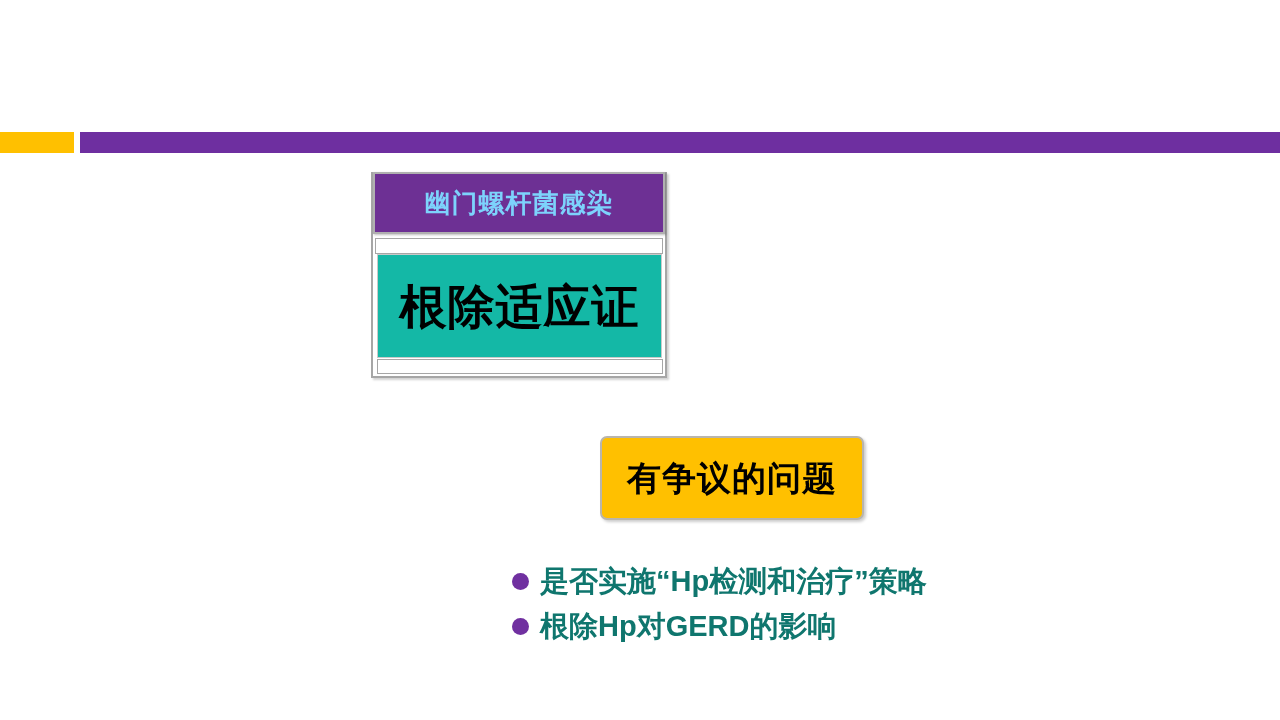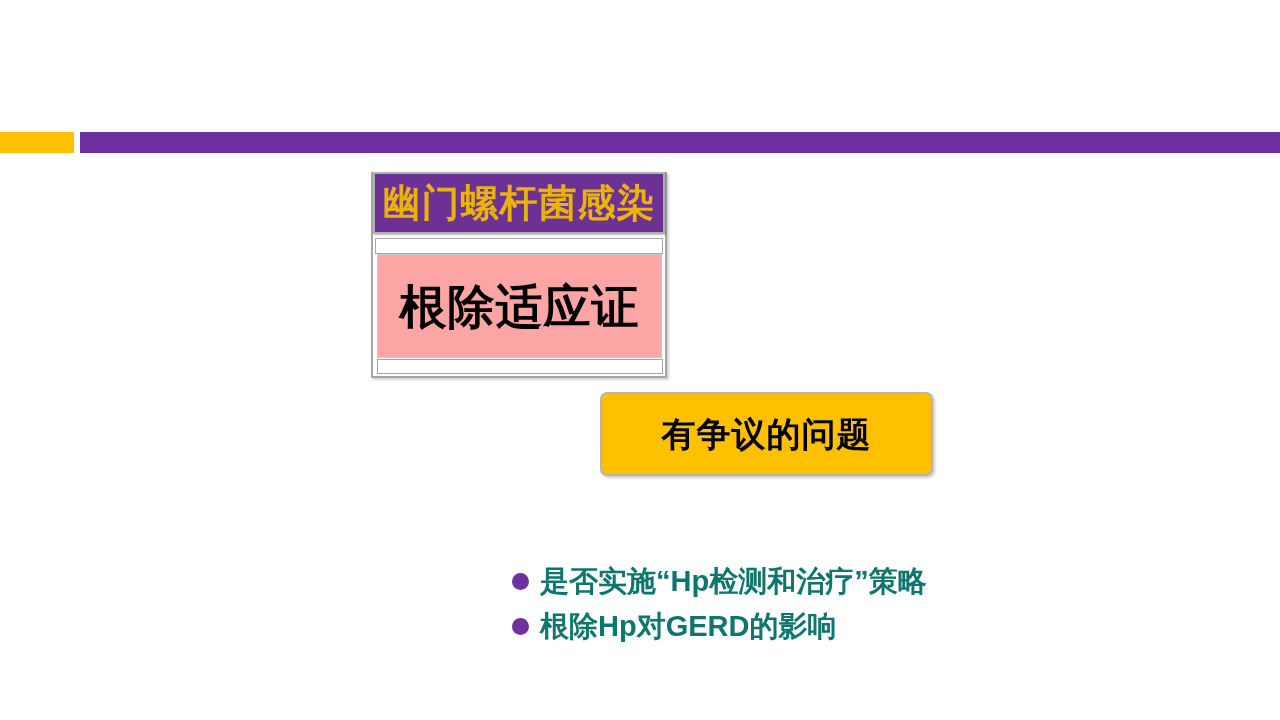--- a/index.html
+++ b/index.html
@@ -54,22 +54,22 @@
     height: 62px;
     box-sizing: border-box;
     background: #6d3094;
     border: 2px solid #b0b0b0;
     display: flex;
     align-items: center;
     justify-content: center;
     box-shadow: 1px 1px 2px rgba(0,0,0,0.25);
   }
   #infection-header-label {
-    color: #eab308;
-    font-size: 38px;
+    color: #7dd3fc;
+    font-size: 26px;
     font-weight: bold;
     letter-spacing: 1px;
     line-height: 1;
   }
   #strip-top {
     position: absolute;
     left: 2px;
     top: 64px;
     width: 288px;
     height: 16px;
@@ -77,21 +77,21 @@
     background: #ffffff;
     border: 1px solid #a6a6a6;
   }
   #indication-box {
     position: absolute;
     left: 4px;
     top: 80px;
     width: 285px;
     height: 104px;
     box-sizing: border-box;
-    background: #fca5a5;
+    background: #14b8a6;
     border: 1px solid #c9c9c9;
     display: flex;
     align-items: center;
     justify-content: center;
   }
   #indication-label {
     color: #000000;
     font-size: 47px;
     font-weight: bold;
     letter-spacing: 1px;
@@ -105,22 +105,22 @@
     height: 15px;
     box-sizing: border-box;
     background: #ffffff;
     border: 1px solid #a6a6a6;
   }
 
   
   #controversy-box {
     position: absolute;
     left: 600px;
-    top: 392px;
-    width: 333px;
+    top: 436px;
+    width: 264px;
     height: 84px;
     box-sizing: border-box;
     background: #ffc000;
     border: 2px solid #b9b5ad;
     border-radius: 7px;
     display: flex;
     align-items: center;
     justify-content: center;
     box-shadow: 2px 2px 3px rgba(0,0,0,0.20);
   }

